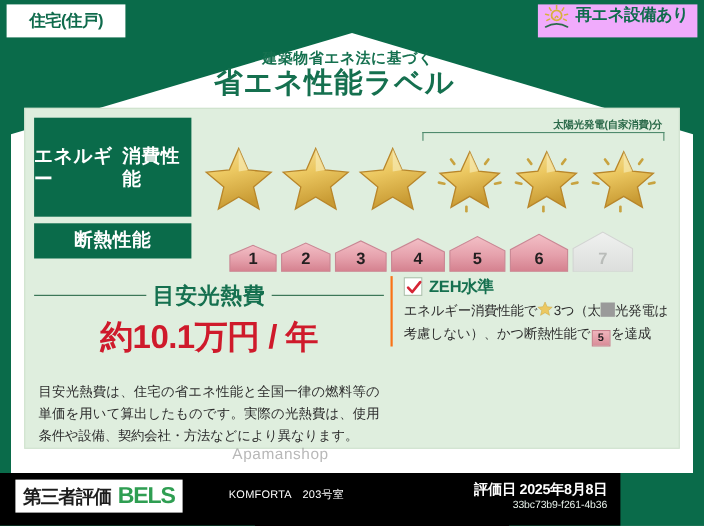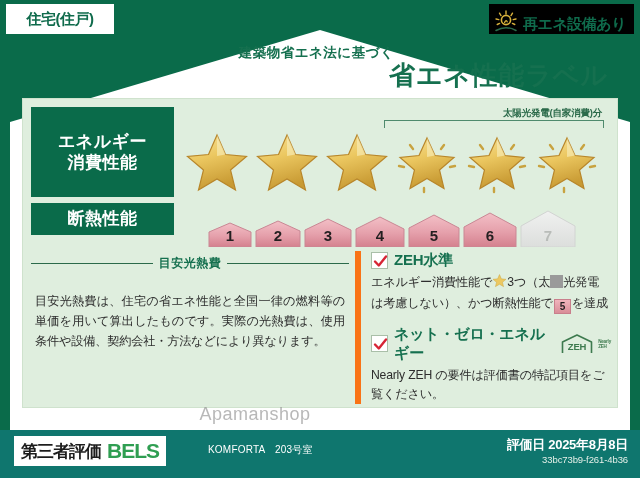--- a/index.html
+++ b/index.html
@@ -29,22 +29,22 @@
     color: #0f6b4c;
     font-weight: bold;
     font-size: 15px;
     letter-spacing: -0.5px;
   }
   .tag-renew {
     position: absolute;
     right: 6px; top: 4px;
     height: 30px;
     padding: 0 8px 0 4px;
-    background: #000000;
-    display: flex; align-items: flex-end; gap: 4px;
+    background: #f0abfc;
+    display: flex; align-items: flex-start; gap: 4px;
     color: #0f6b4c;
     font-weight: bold;
     font-size: 15px;
     letter-spacing: -0.5px;
   }
   .sun-icon { width: 26px; height: 24px; flex: 0 0 auto; }
 
   
   .house-white {
     position: absolute;
@@ -60,21 +60,21 @@
     top: 44px; left: 0; width: 633px;
     text-align: center;
     color: #15704f;
     font-size: 13.5px;
     font-weight: bold;
     letter-spacing: 0.5px;
   }
   .title-main {
     position: absolute;
     top: 58px; left: 0; width: 608px;
-    text-align: right;
+    text-align: center;
     color: #15704f;
     font-size: 26px;
     font-weight: bold;
     letter-spacing: 1px;
   }
 
   
   .content-panel {
     position: absolute;
     left: 22px; top: 98px;
@@ -83,21 +83,21 @@
     border: 1px solid #cfe2cd;
   }
 
   
   .row-label {
     position: absolute;
     background: #0a6b4a;
     color: #ffffff;
     font-weight: bold;
     display: flex;
-    flex-direction: column;
+    flex-direction: row;
     align-items: center;
     justify-content: center;
     line-height: 1.25;
     letter-spacing: 0.5px;
   }
   .row-label.energy {
     left: 8px; top: 8px;
     width: 143px; height: 90px;
     font-size: 17px;
   }
@@ -164,21 +164,21 @@
   
   .cost-block {
     position: absolute;
     left: 8px; top: 156px;
     width: 318px;
   }
   .cost-head {
     display: flex; align-items: center; gap: 6px;
     color: #15704f;
     font-weight: bold;
-    font-size: 12px;
+    font-size: 20px;
     justify-content: center;
     letter-spacing: 0.5px;
   }
   .cost-head .rule {
     flex: 1 1 auto;
     height: 1px;
     background: #2b6a4a;
   }
   .cost-value {
     margin-top: 4px;
@@ -196,21 +196,21 @@
     line-height: 1.65;
     text-align: justify;
     letter-spacing: -0.2px;
   }
 
   
   .zeh-block {
     position: absolute;
     left: 332px; top: 152px;
     width: 256px;
-    border-left: 6px solid #f97316;
+    border-left: 2px solid #f97316;
     padding-left: 10px;
   }
   .zeh-item + .zeh-item { margin-top: 11px; }
   .zeh-title {
     display: flex; align-items: center; gap: 6px;
     color: #15704f;
     font-weight: bold;
     font-size: 15px;
     letter-spacing: -0.2px;
   }
@@ -258,33 +258,33 @@
     background: #9a9a9a;
     vertical-align: -2px;
   }
 
   
   .watermark {
     position: absolute;
     left: 0; top: 404px;
     width: 510px;
     text-align: center;
-    font-size: 18px;
+    font-size: 14px;
     color: #8d8d8d;
     opacity: 0.62;
     letter-spacing: 0.5px;
     pointer-events: none;
   }
 
   
   .footer {
     position: absolute;
     left: 0; bottom: 0;
-    width: 640px; height: 48px;
-    background: #0f766e;
+    width: 564px; height: 48px;
+    background: #000000;
   }
   .bels-box {
     position: absolute;
     left: 14px; top: 6px;
     height: 30px;
     background: #ffffff;
     display: flex; align-items: center; gap: 6px;
     padding: 0 7px;
   }
   .bels-jp {
@@ -498,60 +498,40 @@
         <span class="ins-num">7</span>
       </div>
     </div>
 
     <div class="cost-block">
       <div class="cost-head">
         <span class="rule"></span>
         <span>目安光熱費</span>
         <span class="rule"></span>
       </div>
+      <div class="cost-value">約10.1万円 / 年</div>
       <div class="cost-note">目安光熱費は、住宅の省エネ性能と全国一律の燃料等の単価を用いて算出したものです。実際の光熱費は、使用条件や設備、契約会社・方法などにより異なります。</div>
     </div>
 
     <div class="zeh-block">
 
       <div class="zeh-item">
         <div class="zeh-title">
           <span class="check-box">
             <svg width="15" height="15" viewBox="0 0 15 15">
               <path d="M2 7.5 L5.8 11.5 L13 2.5" fill="none" stroke="#d62535" stroke-width="2.4" stroke-linecap="round" stroke-linejoin="round"></path>
             </svg>
           </span>
           <span>ZEH水準</span>
         </div>
         <div class="zeh-text"><span>エネルギー消費性能で</span><span class="inline-star"><svg width="15" height="15" viewBox="0 0 68 66">
                 <path d="M34 6 L42.5 25.5 L63.5 27.5 L47.5 41 L52.5 61 L34 50 L15.5 61 L20.5 41 L4.5 27.5 L25.5 25.5 Z" fill="#ecc861" stroke="#c8a340" stroke-width="2"></path>
               </svg></span><span>3つ（太</span><span class="redact"></span><span>光発電は考慮しない）、かつ断熱性能で</span><span class="inline-badge">5</span><span>を達成</span></div>
       </div>
 
-      <div class="zeh-item">
-        <div class="zeh-title">
-          <span class="check-box">
-            <svg width="15" height="15" viewBox="0 0 15 15">
-              <path d="M2 7.5 L5.8 11.5 L13 2.5" fill="none" stroke="#d62535" stroke-width="2.4" stroke-linecap="round" stroke-linejoin="round"></path>
-            </svg>
-          </span>
-          <span>ネット・ゼロ・エネルギー</span>
-          <span class="zeh-logo">
-            <svg width="34" height="22" viewBox="0 0 34 22">
-              <path d="M2.5 20 L2.5 9 L17 2 L31.5 9 L31.5 20" fill="none" stroke="#3d7a4e" stroke-width="1.6" stroke-linejoin="round"></path>
-              <text x="17" y="17" font-family="Liberation Sans, sans-serif" font-size="9.5" font-weight="bold" fill="#3d7a4e" text-anchor="middle">ZEH</text>
-            </svg>
-          </span>
-          <span class="zeh-nearly">
-            <span>Nearly</span><br>
-            <span>ZEH</span>
-          </span>
-        </div>
-        <div class="zeh-text">Nearly ZEH の要件は評価書の特記項目をご覧ください。</div>
-      </div>
 
     </div>
   </div>
 
   <div class="watermark">Apamanshop</div>
 
   <div class="footer">
     <div class="bels-box">
       <span class="bels-jp">第三者評価</span>
       <span class="bels-en">BELS</span>

